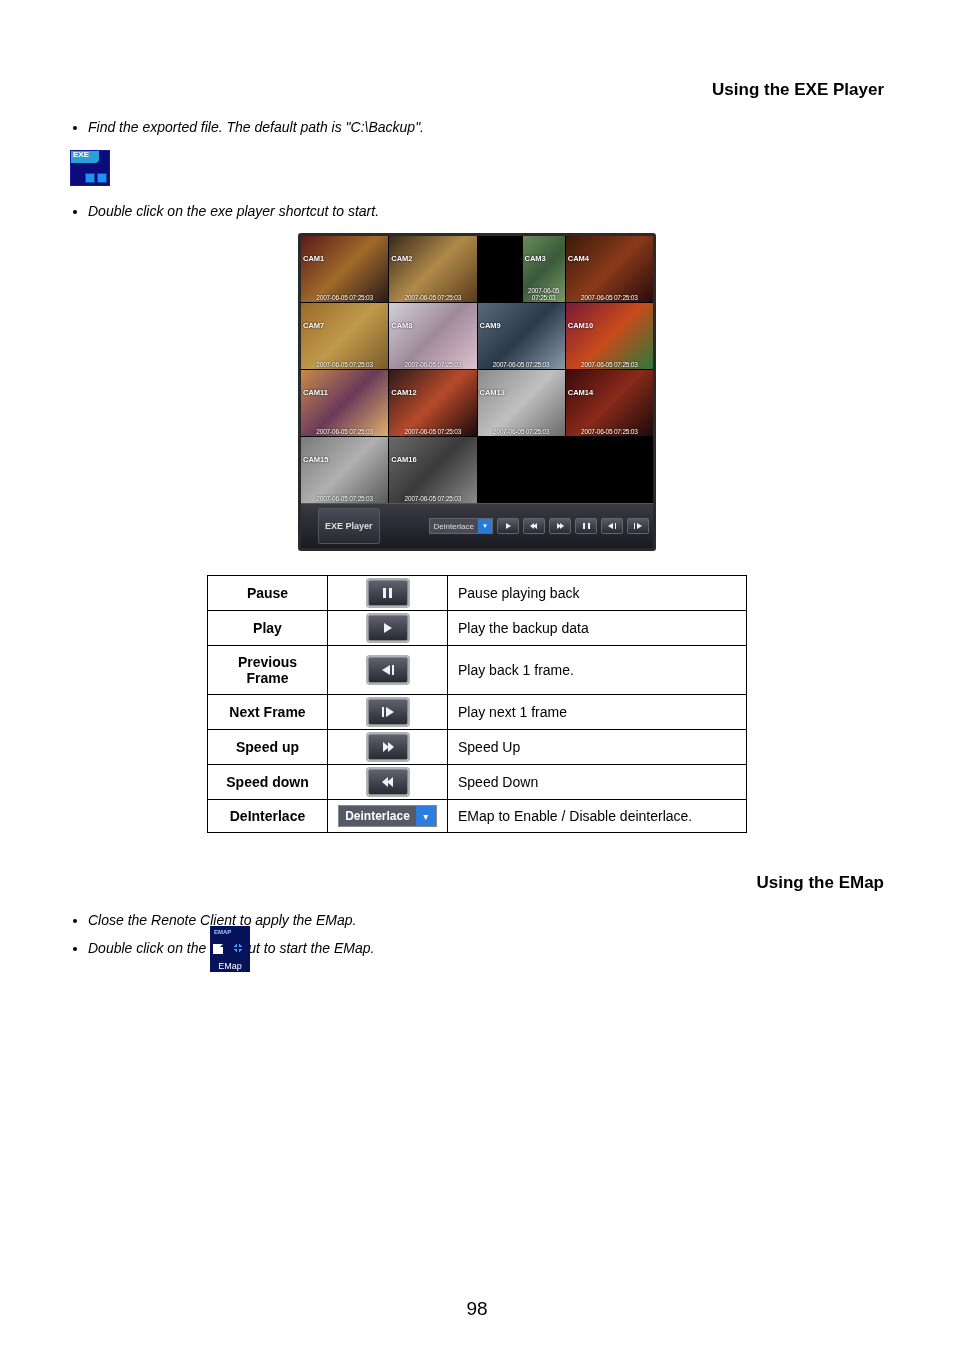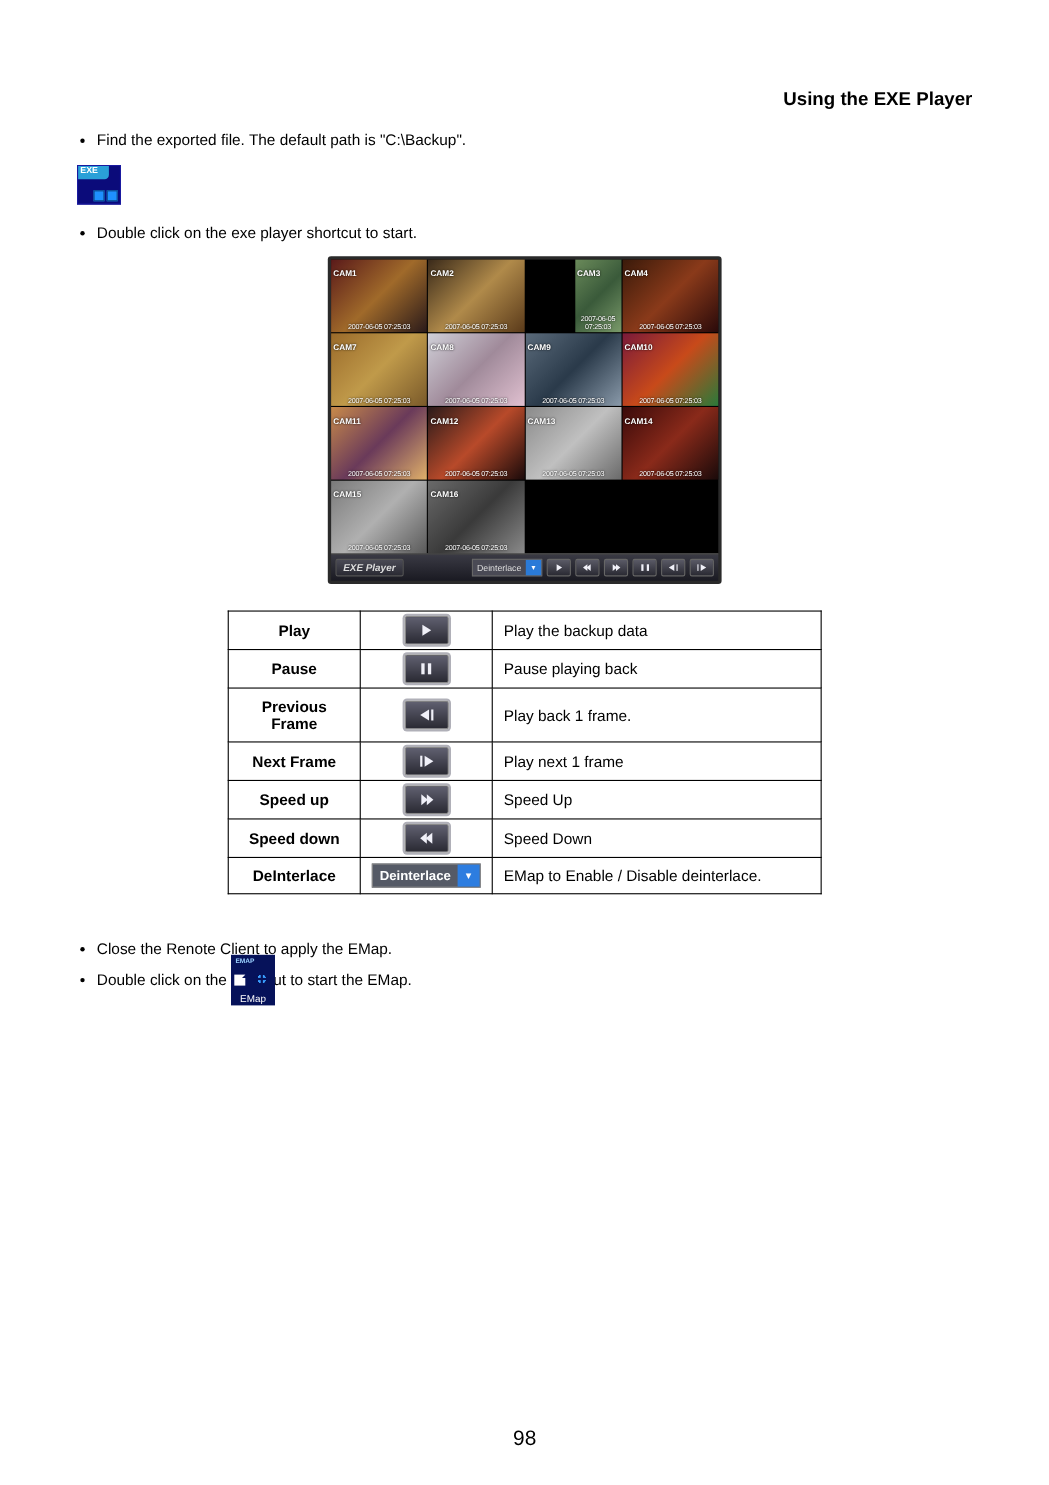--- a/index.html
+++ b/index.html
@@ -22,20 +22,21 @@
   }
   ul.bullets {
     list-style: disc;
     margin: 0 0 12px 0;
     padding-left: 18px;
   }
   ul.bullets li {
     margin-bottom: 8px;
     line-height: 1.4;
     font-size: 14px;
+    font-style: italic;
   }
   .exe-icon {
     display: inline-block;
     width: 40px; height: 36px;
     background: #0b0b7a;
     border: 1px solid #1a1aa0;
     vertical-align: middle;
     position: relative;
   }
   .exe-icon::before {
@@ -82,21 +83,21 @@
     gap: 1px;
     background: #000;
   }
   .cell {
     position: relative;
     overflow: hidden;
     font-size: 7px;
     color: #fff;
   }
   .cell .cam-label {
-    position: absolute; top: 8px; left: 2px;
+    position: absolute; top: 18px; left: 2px;
     font-weight: bold; font-size: 7.5px;
     text-shadow: 0 0 2px #000;
   }
   .cell .ts {
     position: absolute; bottom: 1px; left: 0; right: 0;
     font-size: 6.5px; text-align: center;
     text-shadow: 0 0 2px #000;
     letter-spacing: -0.2px;
   }
   .bg1  { background: linear-gradient(135deg,#5a1a1a,#a06a2a,#2a1a1a); }
@@ -119,28 +120,28 @@
     display: flex;
     align-items: center;
     gap: 4px;
     padding: 4px 4px;
     background: linear-gradient(#3a3a44,#1a1a22);
     border-top: 1px solid #555;
   }
   .brand {
     flex: 0 0 auto;
     color: #ddd;
-    font-style: italic;
     font-size: 9px;
     font-weight: bold;
-    padding: 2px 6px;
+    padding: 12px 6px;
     background: linear-gradient(#4a4a55,#2a2a33);
     border: 1px solid #555;
     border-radius: 2px;
     white-space: nowrap;
+    margin-left: 13px;
   }
   .toolbar-spacer { flex: 1; }
   .deint {
     display: flex; align-items: center;
     background: #4a4a55;
     border: 1px solid #666;
     height: 16px;
     font-size: 8px;
     color: #ddd;
   }
@@ -432,35 +433,35 @@
               <span class="tri"></span>
             </span>
           </div>
       </div>
     </div>
   </div>
 
   <table class="ctrl-table">
     <tbody>
         <tr>
-      <td class="col1">Play</td>
-      <td class="col2"><span class="btn-box">
-              <span class="g-play"></span>
-            </span></td>
-      <td class="col3">Play the backup data</td>
-    </tr>
-    <tr>
       <td class="col1">Pause</td>
       <td class="col2"><span class="btn-box">
               <span class="g-pause">
                 <span></span>
                 <span></span>
               </span>
             </span></td>
       <td class="col3">Pause playing back</td>
+    </tr>
+    <tr>
+      <td class="col1">Play</td>
+      <td class="col2"><span class="btn-box">
+              <span class="g-play"></span>
+            </span></td>
+      <td class="col3">Play the backup data</td>
     </tr>
     <tr>
       <td class="col1">Previous Frame</td>
       <td class="col2"><span class="btn-box">
               <span class="g-prevf">
                 <span class="tri"></span>
                 <span class="bar"></span>
               </span>
             </span></td>
       <td class="col3">Play back 1 frame.</td>
@@ -501,20 +502,21 @@
         <span class="deint-box">
           <span class="label">Deinterlace</span>
           <span class="arrow">▾</span>
         </span>
       </td>
       <td class="col3">EMap to Enable / Disable deinterlace.</td>
     </tr>
   </tbody>
     </table>
 
+  <div class="section-title">Using the EMap</div>
 
   <ul class="bullets">
     <li>Close the Renote Client to apply the EMap.</li>
     <li>
       <span>Double click on the              shortcut to start the EMap.</span>
     </li>
   </ul>
   <div style="position: relative; top: -44px; left: 140px; width: 44px;">
     <span class="emap-icon">
       <span class="top">EMAP</span>

